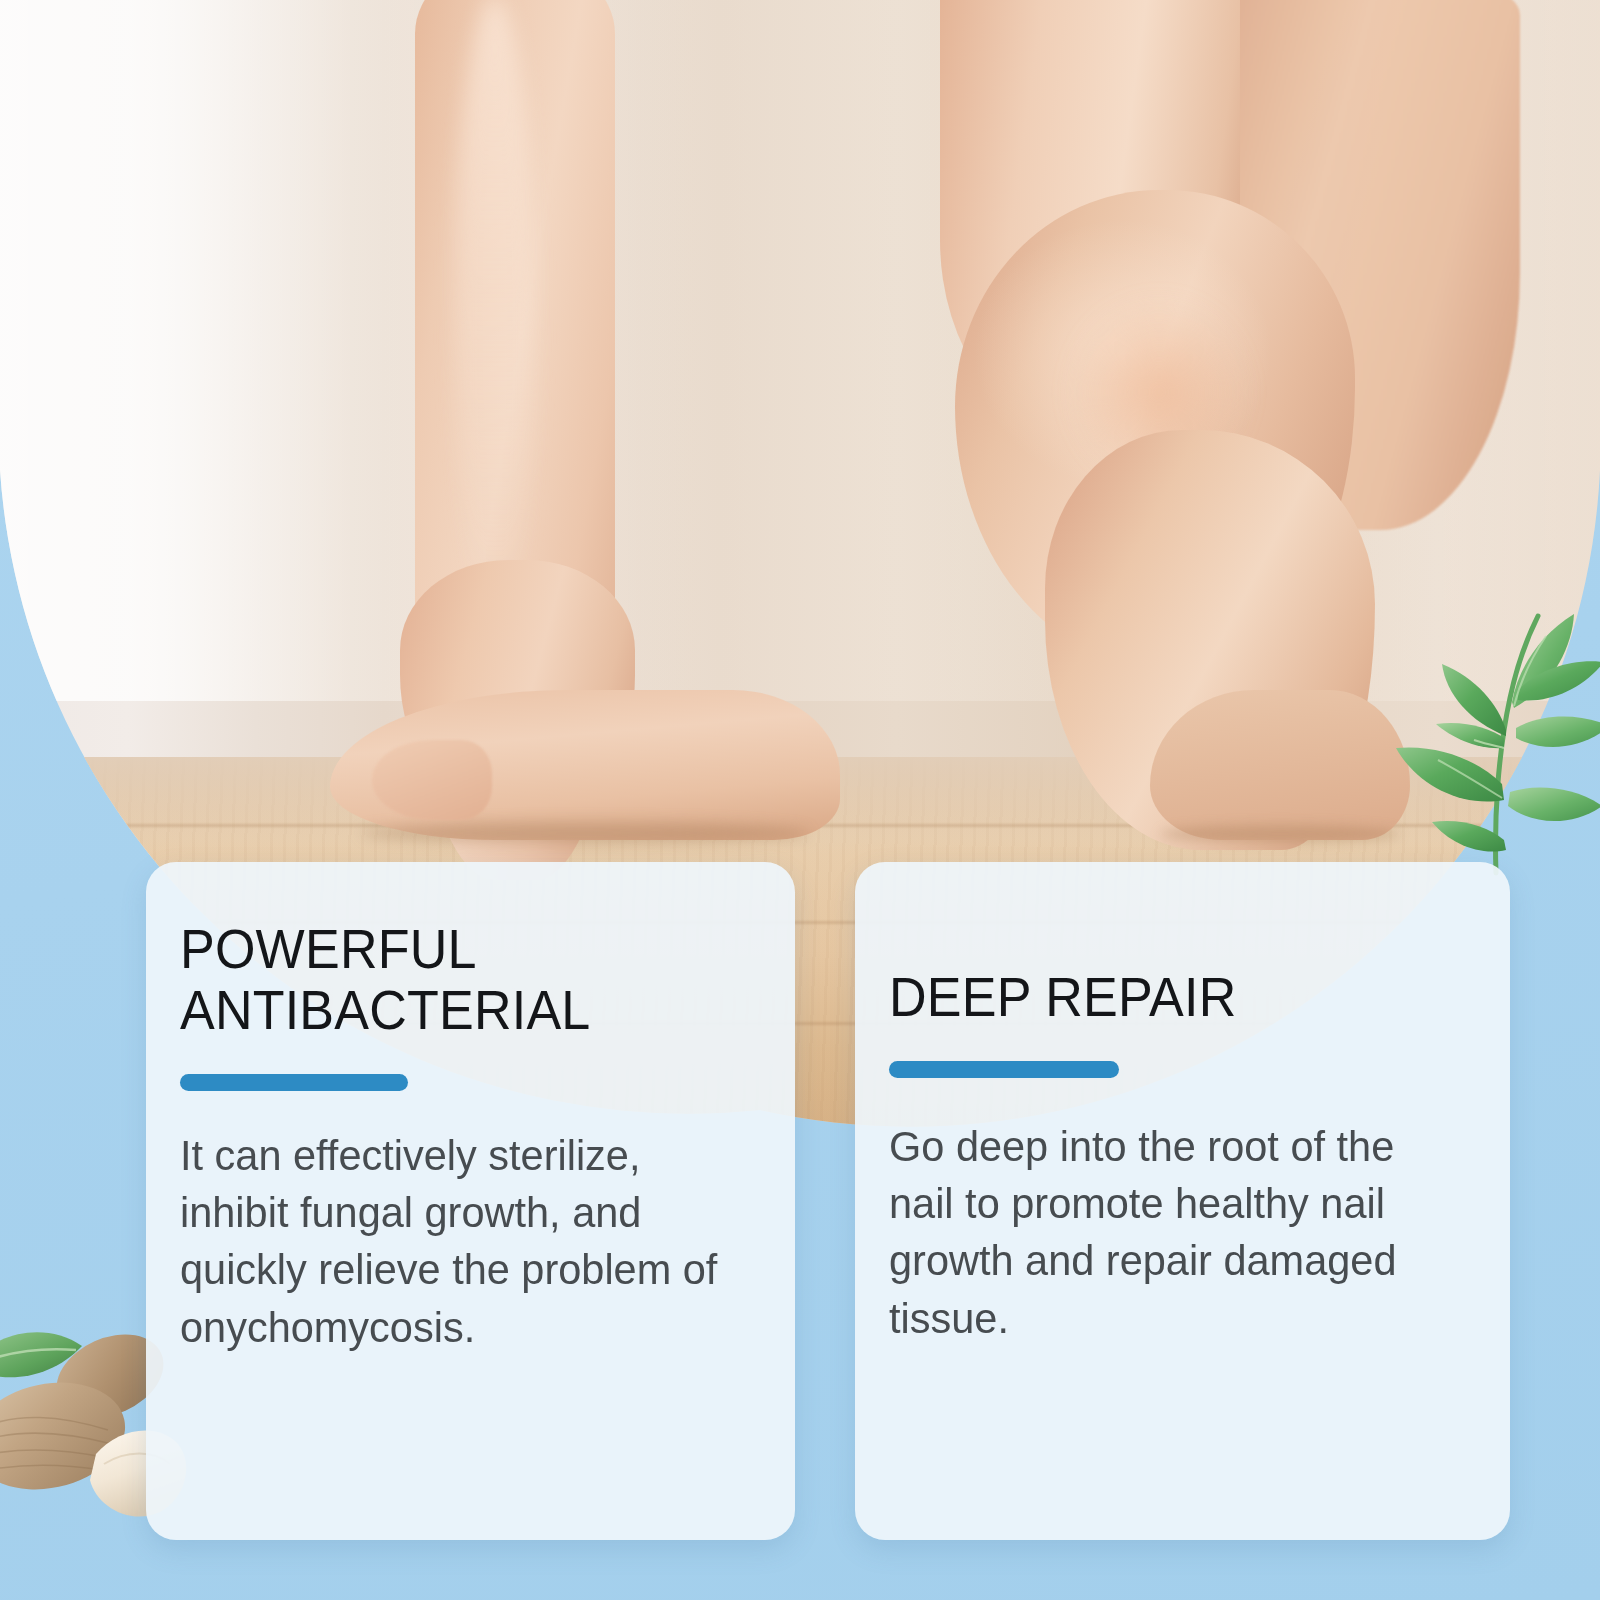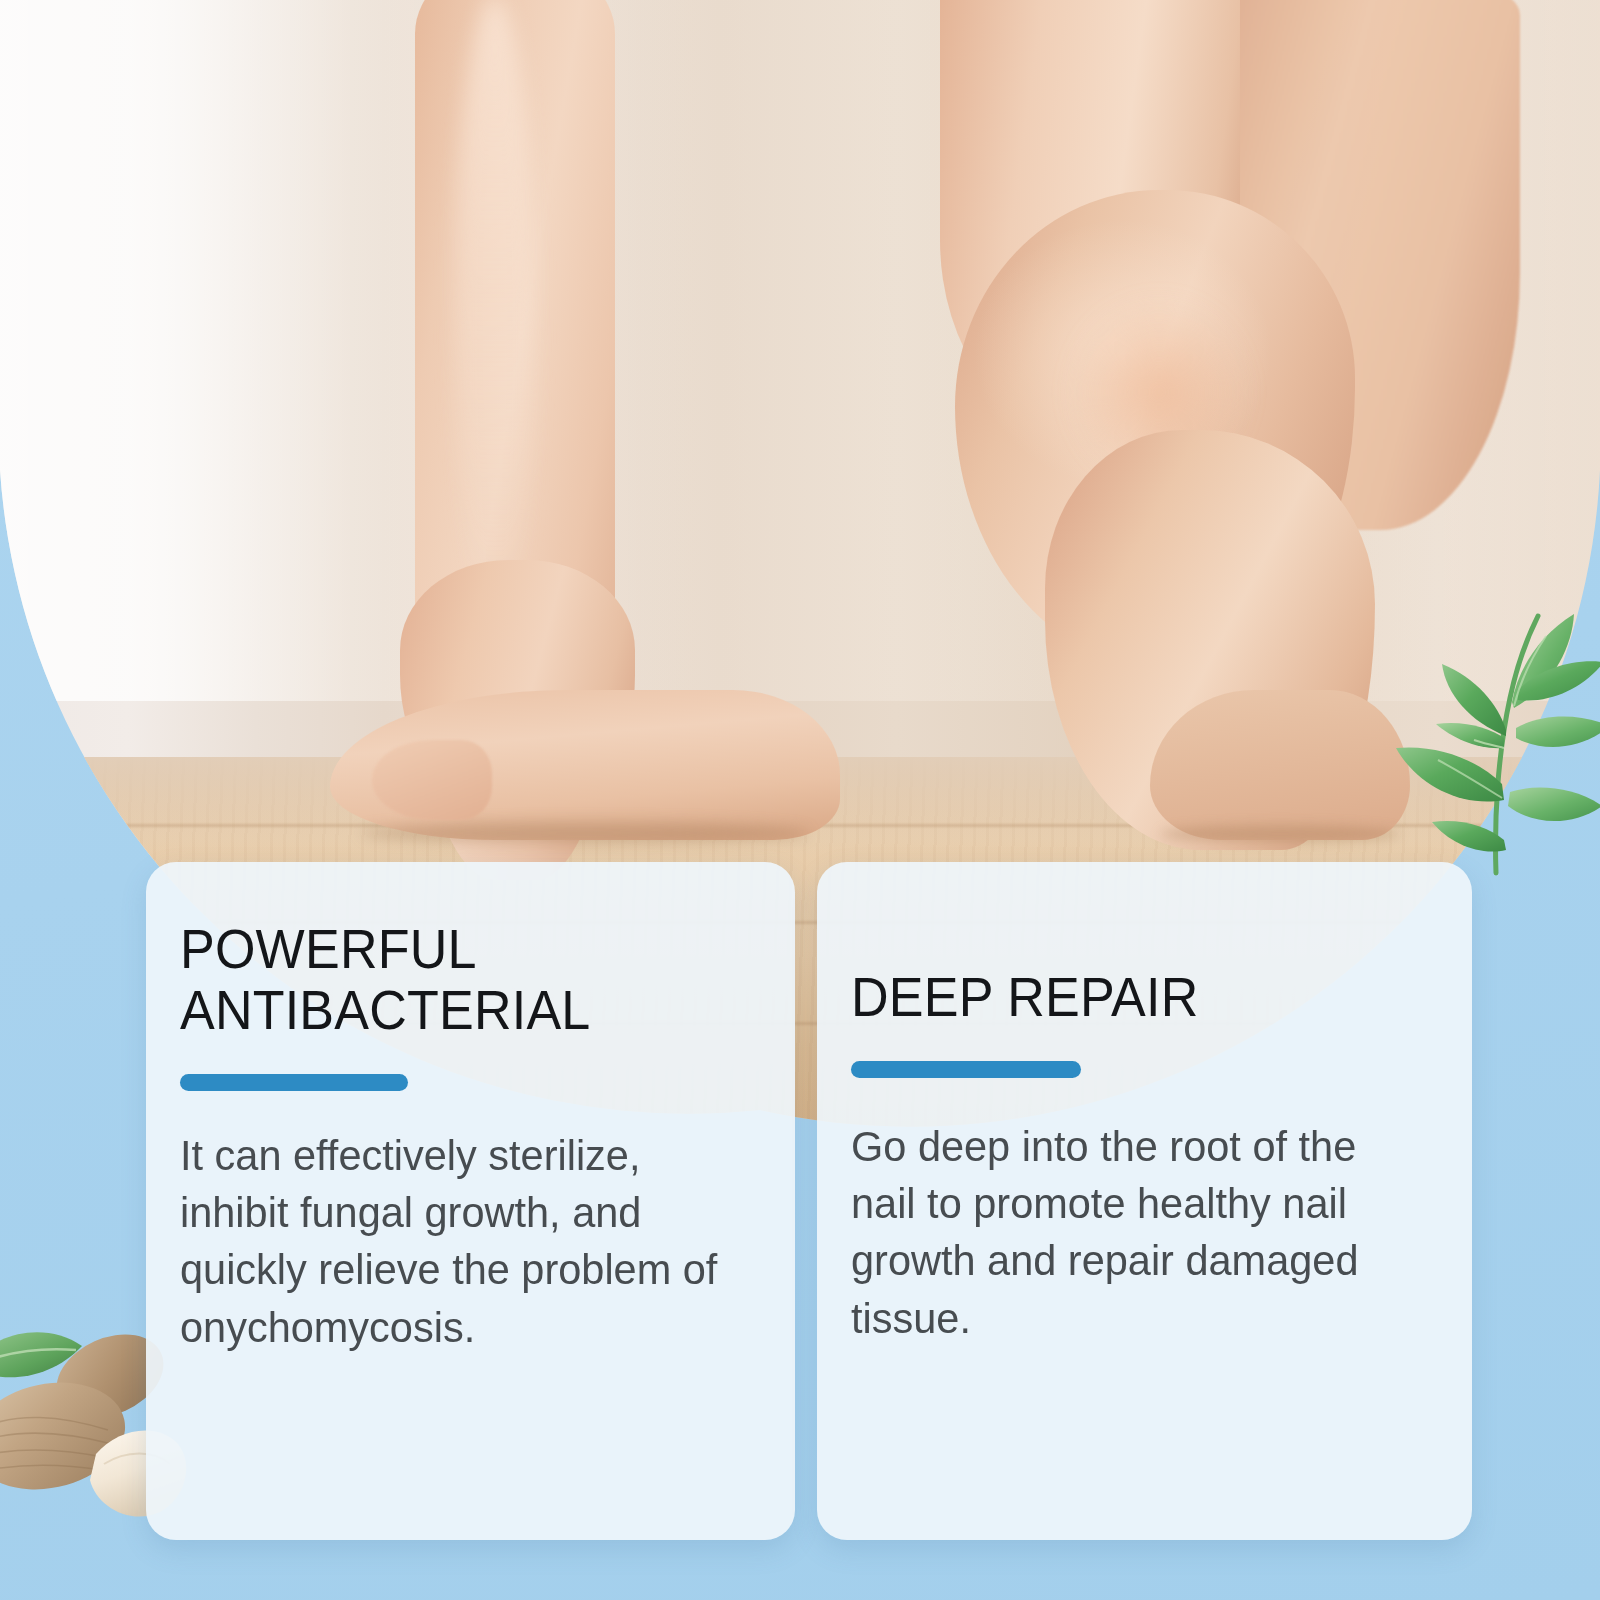--- a/index.html
+++ b/index.html
@@ -188,21 +188,21 @@
   .card {
     position:absolute;
     top:862px;
     height:678px;
     border-radius:30px;
     background:rgba(238,245,251,.93);
     box-shadow:0 10px 26px rgba(70,120,160,.17);
     padding:56px 38px 0 34px;
   }
   .card-left  { left:146px;  width:649px; }
-  .card-right { left:817px;  width:655px; }
+  .card-right { left:855px;  width:655px; }
 
   .card-title {
     font-size:56px;
     line-height:1.09;
     letter-spacing:.2px;
     font-weight:400;
     color:#141619;
     font-family:"Liberation Sans", sans-serif;
     transform:scaleX(.93);
     transform-origin:left center;

